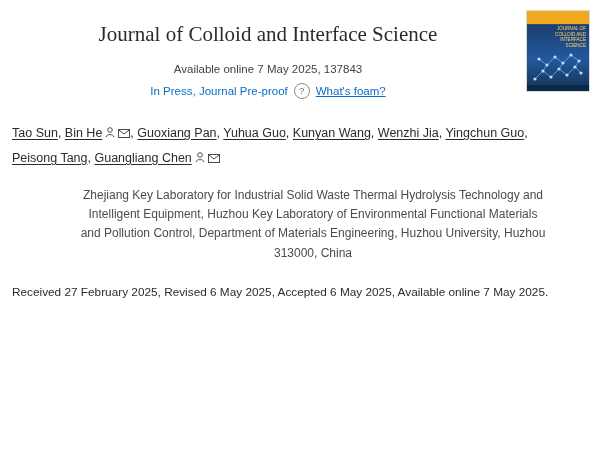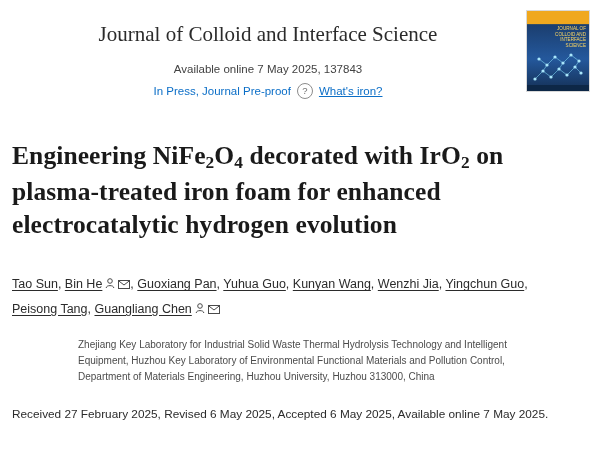--- a/index.html
+++ b/index.html
@@ -168,24 +168,25 @@
     margin-left: 3px;
     color: #4a4a4a;
   }
   .sep {
     color: #2b2b2b;
   }
 
   
   .affiliation {
     margin: 14px 28px 0 78px;
-    font-size: 10px;
+    font-size: 12px;
     line-height: 1.62;
     color: #4b4b4b;
     max-width: 470px;
+    text-align: center;
   }
 
   
   .history {
     margin: 20px 12px 0 12px;
     font-size: 11.8px;
     line-height: 1.6;
     color: #2b2b2b;
     max-width: 545px;
   }
@@ -197,21 +198,21 @@
 
   <div class="header">
 
 
     <div class="journal-block">
       <div class="journal-title">Journal of Colloid and Interface Science</div>
       <div class="journal-sub">Available online 7 May 2025, 137843</div>
       <div class="journal-status-row">
         <span class="journal-status">In Press, Journal Pre-proof</span>
         <span class="qmark">?</span>
-        <span class="whats-this">What's iron?</span>
+        <span class="whats-this">What's foam?</span>
       </div>
     </div>
 
     <div class="cover-thumb">
       <div class="cover-top-band"></div>
       <div class="cover-journal-text">JOURNAL OF COLLOID AND INTERFACE SCIENCE</div>
       <svg class="cover-mol" viewBox="0 0 58 42" aria-hidden="true">
         <g stroke="#7fd4f0" stroke-width="0.7" fill="none" opacity="0.85">
           <path d="M6 34 L14 26 L22 32 L30 24 L38 30 L46 22 L52 28"></path>
           <path d="M10 14 L18 20 L26 12 L34 18 L42 10 L50 16"></path>
@@ -230,21 +231,20 @@
             <circle cx="26" cy="12" r="1.6"></circle>
           <circle cx="34" cy="18" r="1.6"></circle>
             <circle cx="42" cy="10" r="1.6"></circle>
           <circle cx="50" cy="16" r="1.6"></circle>
         </g>
       </svg>
       <div class="cover-bottom-band"></div>
     </div>
   </div>
 
-  <h1 class="article-title" id="article-title"><span>Engineering NiFe</span><sub>2</sub><span>O</span><sub>4</sub><span> decorated with IrO</span><sub>2</sub><span> on plasma-treated iron foam for enhanced electrocatalytic hydrogen evolution</span></h1>
 
   <div class="authors" id="author-list"><span class="author"><span class="author-name">Tao Sun</span></span><span class="sep">, </span><span class="author"><span class="author-name">Bin He</span><span class="ico"><svg width="10" height="11" viewBox="0 0 10 11" aria-hidden="true">
             <circle cx="5" cy="3" r="2.3" fill="none" stroke="#4a4a4a" stroke-width="1"></circle>
             <path d="M1.2 10 C1.2 6.8 8.8 6.8 8.8 10" fill="none" stroke="#4a4a4a" stroke-width="1"></path>
           </svg></span><span class="ico"><svg width="12" height="9" viewBox="0 0 12 9" aria-hidden="true">
             <rect x="0.5" y="0.5" width="11" height="8" fill="none" stroke="#4a4a4a" stroke-width="1"></rect>
             <path d="M0.7 0.9 L6 5 L11.3 0.9" fill="none" stroke="#4a4a4a" stroke-width="1"></path>
           </svg></span></span><span class="sep">, </span><span class="author"><span class="author-name">Guoxiang Pan</span></span><span class="sep">, </span><span class="author"><span class="author-name">Yuhua Guo</span></span><span class="sep">, </span><span class="author"><span class="author-name">Kunyan Wang</span></span><span class="sep">, </span><span class="author"><span class="author-name">Wenzhi Jia</span></span><span class="sep">, </span><span class="author"><span class="author-name">Yingchun Guo</span></span><span class="sep">, </span><span class="author"><span class="author-name">Peisong Tang</span></span><span class="sep">, </span><span class="author"><span class="author-name">Guangliang Chen</span><span class="ico"><svg width="10" height="11" viewBox="0 0 10 11" aria-hidden="true">
             <circle cx="5" cy="3" r="2.3" fill="none" stroke="#4a4a4a" stroke-width="1"></circle>
             <path d="M1.2 10 C1.2 6.8 8.8 6.8 8.8 10" fill="none" stroke="#4a4a4a" stroke-width="1"></path>

